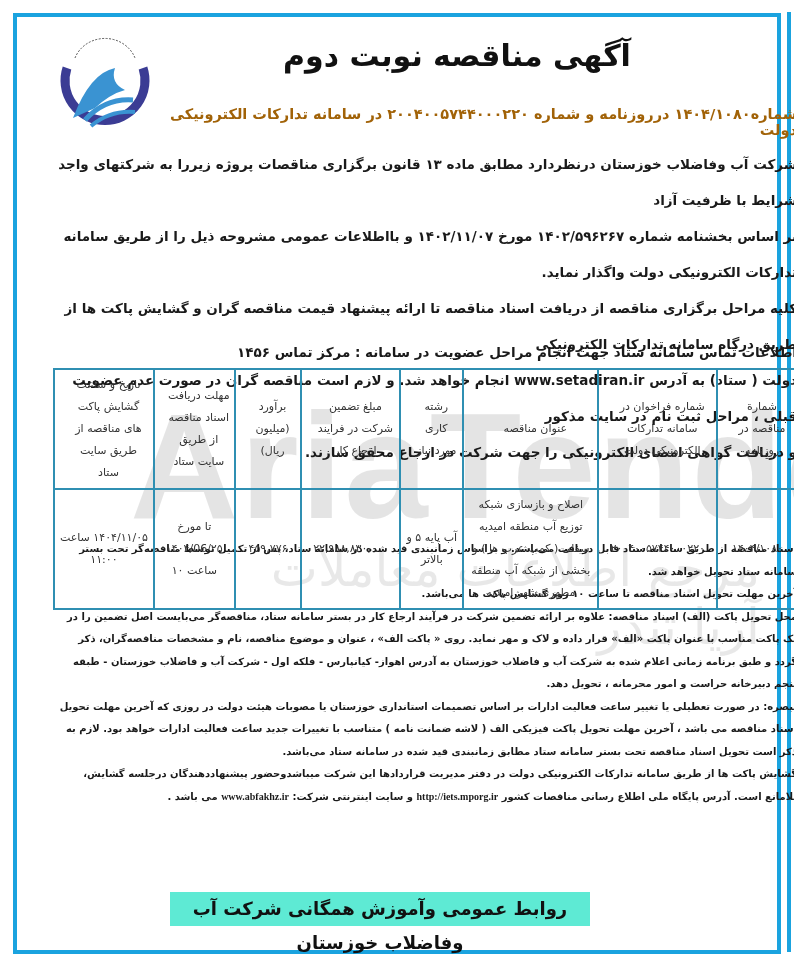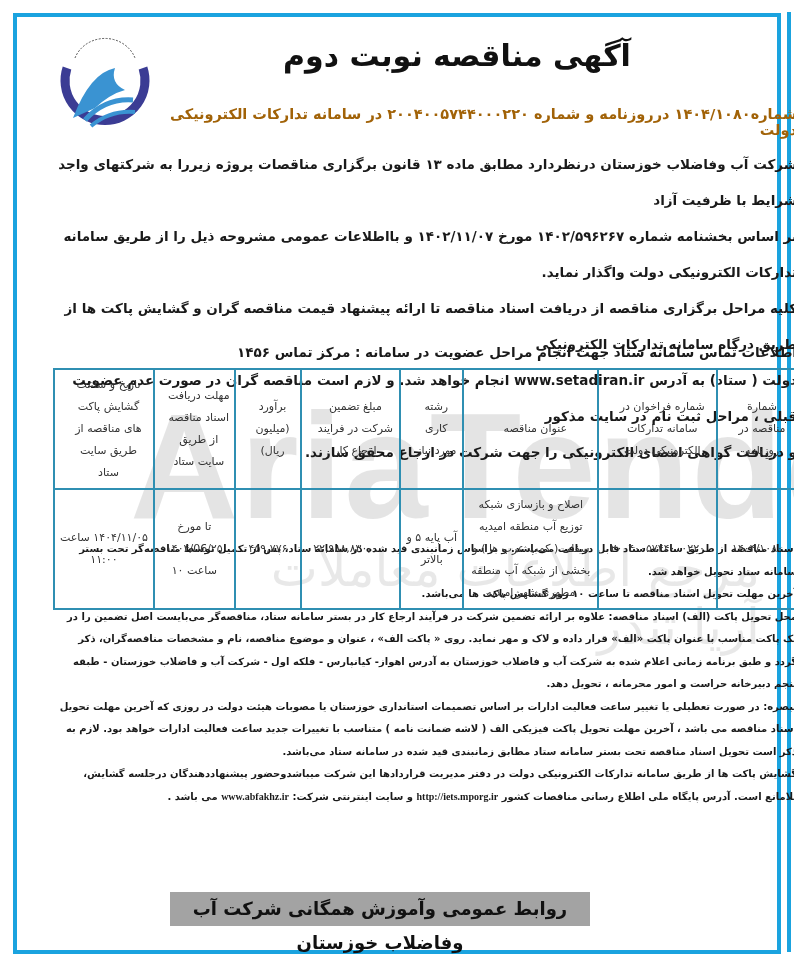--- a/index.html
+++ b/index.html
@@ -57,21 +57,21 @@
   }
   table.tender th { height: 84px; padding-left: 13px; }
   table.tender td { height: 80px; text-align: center; }
   .body2 {
     position: absolute; left: 4px; right: 4px; top: 518px; font-size: 10px; font-weight: bold;
     line-height: 22.5px;
   }
   .body2 p { margin: 0 0 0 0; }
   .footer-band {
     position: absolute; left: 170px; top: 892px; width: 420px; height: 34px;
-    background: #a3a3a3; text-align: center; font-size: 18px; font-weight: bold;
+    background: #5eead4; text-align: center; font-size: 18px; font-weight: bold;
     line-height: 34px; color: #111; z-index: 2;
   }
   .ltr-inline { direction: ltr; unicode-bidi: embed; font-family: "Liberation Serif", serif; }
 </style>
 </head>
 <body>
 
 <div class="outer-frame"></div>
 <div class="right-rule"></div>
 

